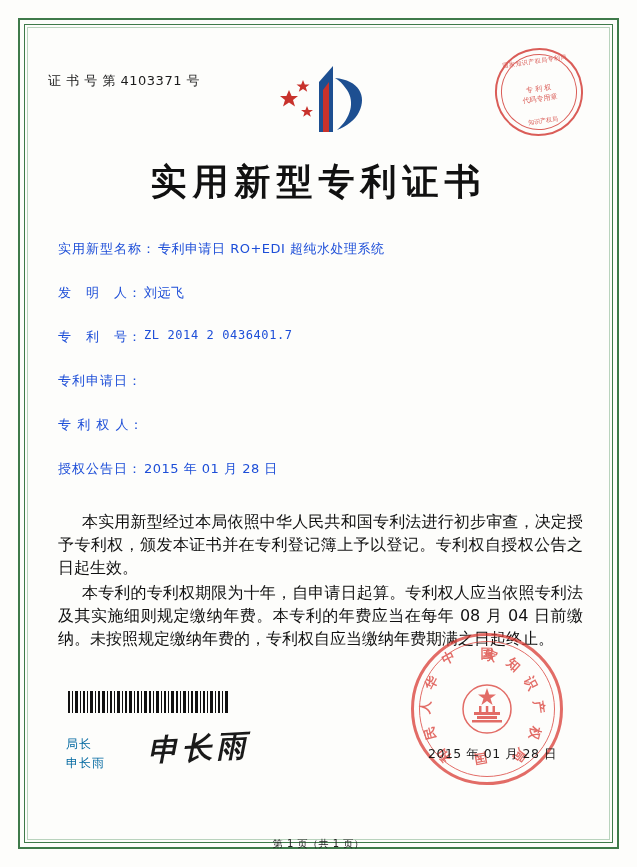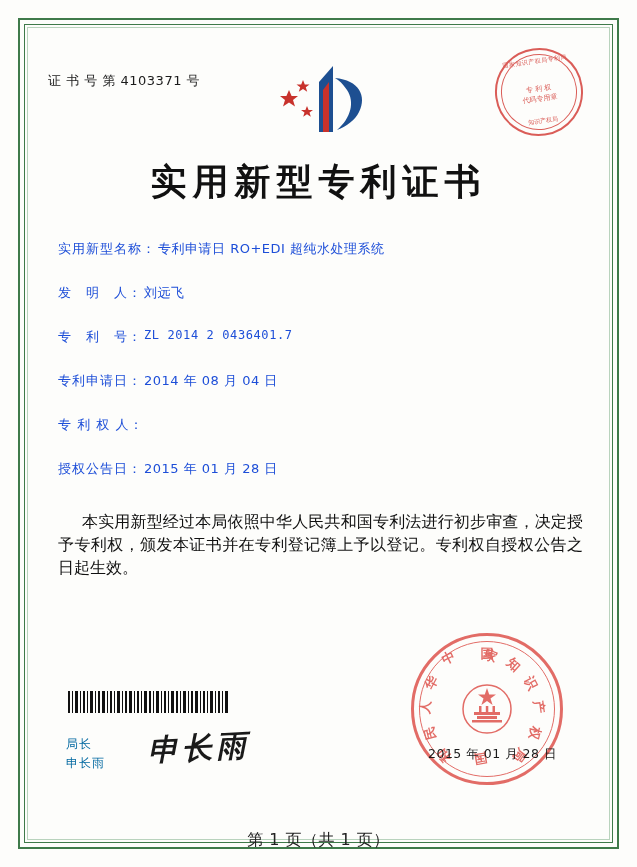--- a/index.html
+++ b/index.html
@@ -249,21 +249,21 @@
     color: #1b1b1b;
     letter-spacing: 0.5px;
   }
 
   .page-footer {
     position: absolute;
     left: 0;
     right: 0;
     bottom: 16px;
     text-align: center;
-    font-size: 16px;
+    font-size: 10px;
     color: #222;
     letter-spacing: 0.5px;
   }
 </style>
 </head>
 <body>
 
 <div class="page">
 
   <div class="border-outer"></div>
@@ -302,33 +302,33 @@
       <div class="field-row">
         <span class="field-label">发　明　人：</span>
         <span class="field-value">刘远飞</span>
       </div>
       <div class="field-row">
         <span class="field-label">专　利　号：</span>
         <span class="field-value mono">ZL 2014 2 0436401.7</span>
       </div>
       <div class="field-row">
         <span class="field-label">专利申请日：</span>
-        <span class="field-value">2014 年 08 月 04 日</span>
       </div>
       <div class="field-row">
         <span class="field-label">专 利 权 人：</span>
       </div>
       <div class="field-row">
         <span class="field-label">授权公告日：</span>
         <span class="field-value">2015 年 01 月 28 日</span>
       </div>
     </div>
 
     <div class="paragraphs">
       <p>本实用新型经过本局依照中华人民共和国专利法进行初步审查，决定授予专利权，颁发本证书并在专利登记簿上予以登记。专利权自授权公告之日起生效。</p>
+      <p>本专利的专利权期限为十年，自申请日起算。专利权人应当依照专利法及其实施细则规定缴纳年费。本专利的年费应当在每年 08 月 04 日前缴纳。未按照规定缴纳年费的，专利权自应当缴纳年费期满之日起终止。</p>
     </div>
 
     <div class="barcode">
       <svg viewBox="0 0 160 22" width="160" height="22" xmlns="http://www.w3.org/2000/svg">
         <g fill="#111">
           <rect x="0" y="0" width="2" height="22"></rect>
             <rect x="4" y="0" width="1" height="22"></rect>
           <rect x="7" y="0" width="3" height="22"></rect>
             <rect x="12" y="0" width="1" height="22"></rect>
           <rect x="15" y="0" width="2" height="22"></rect>

